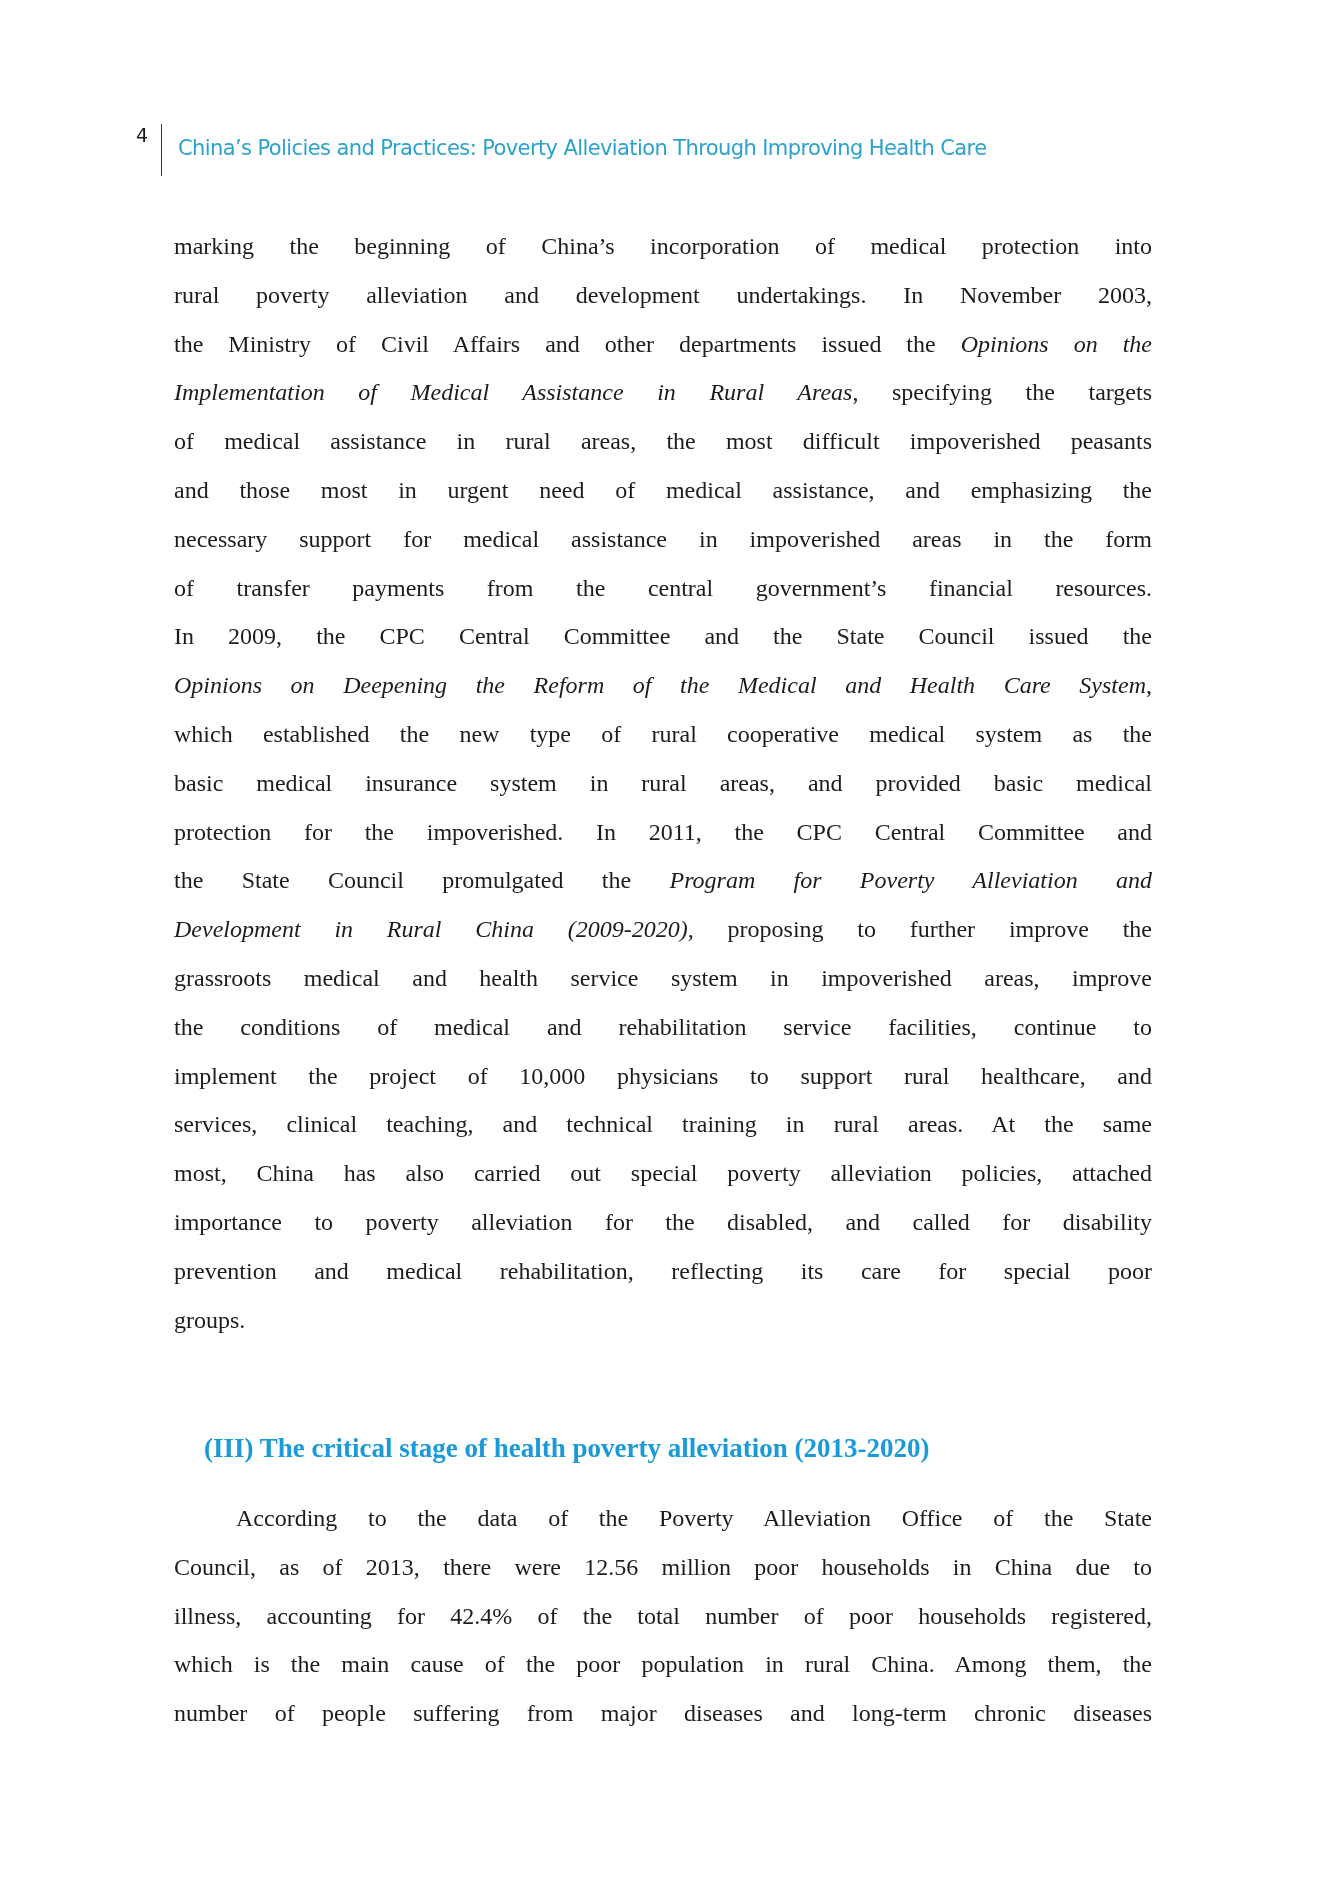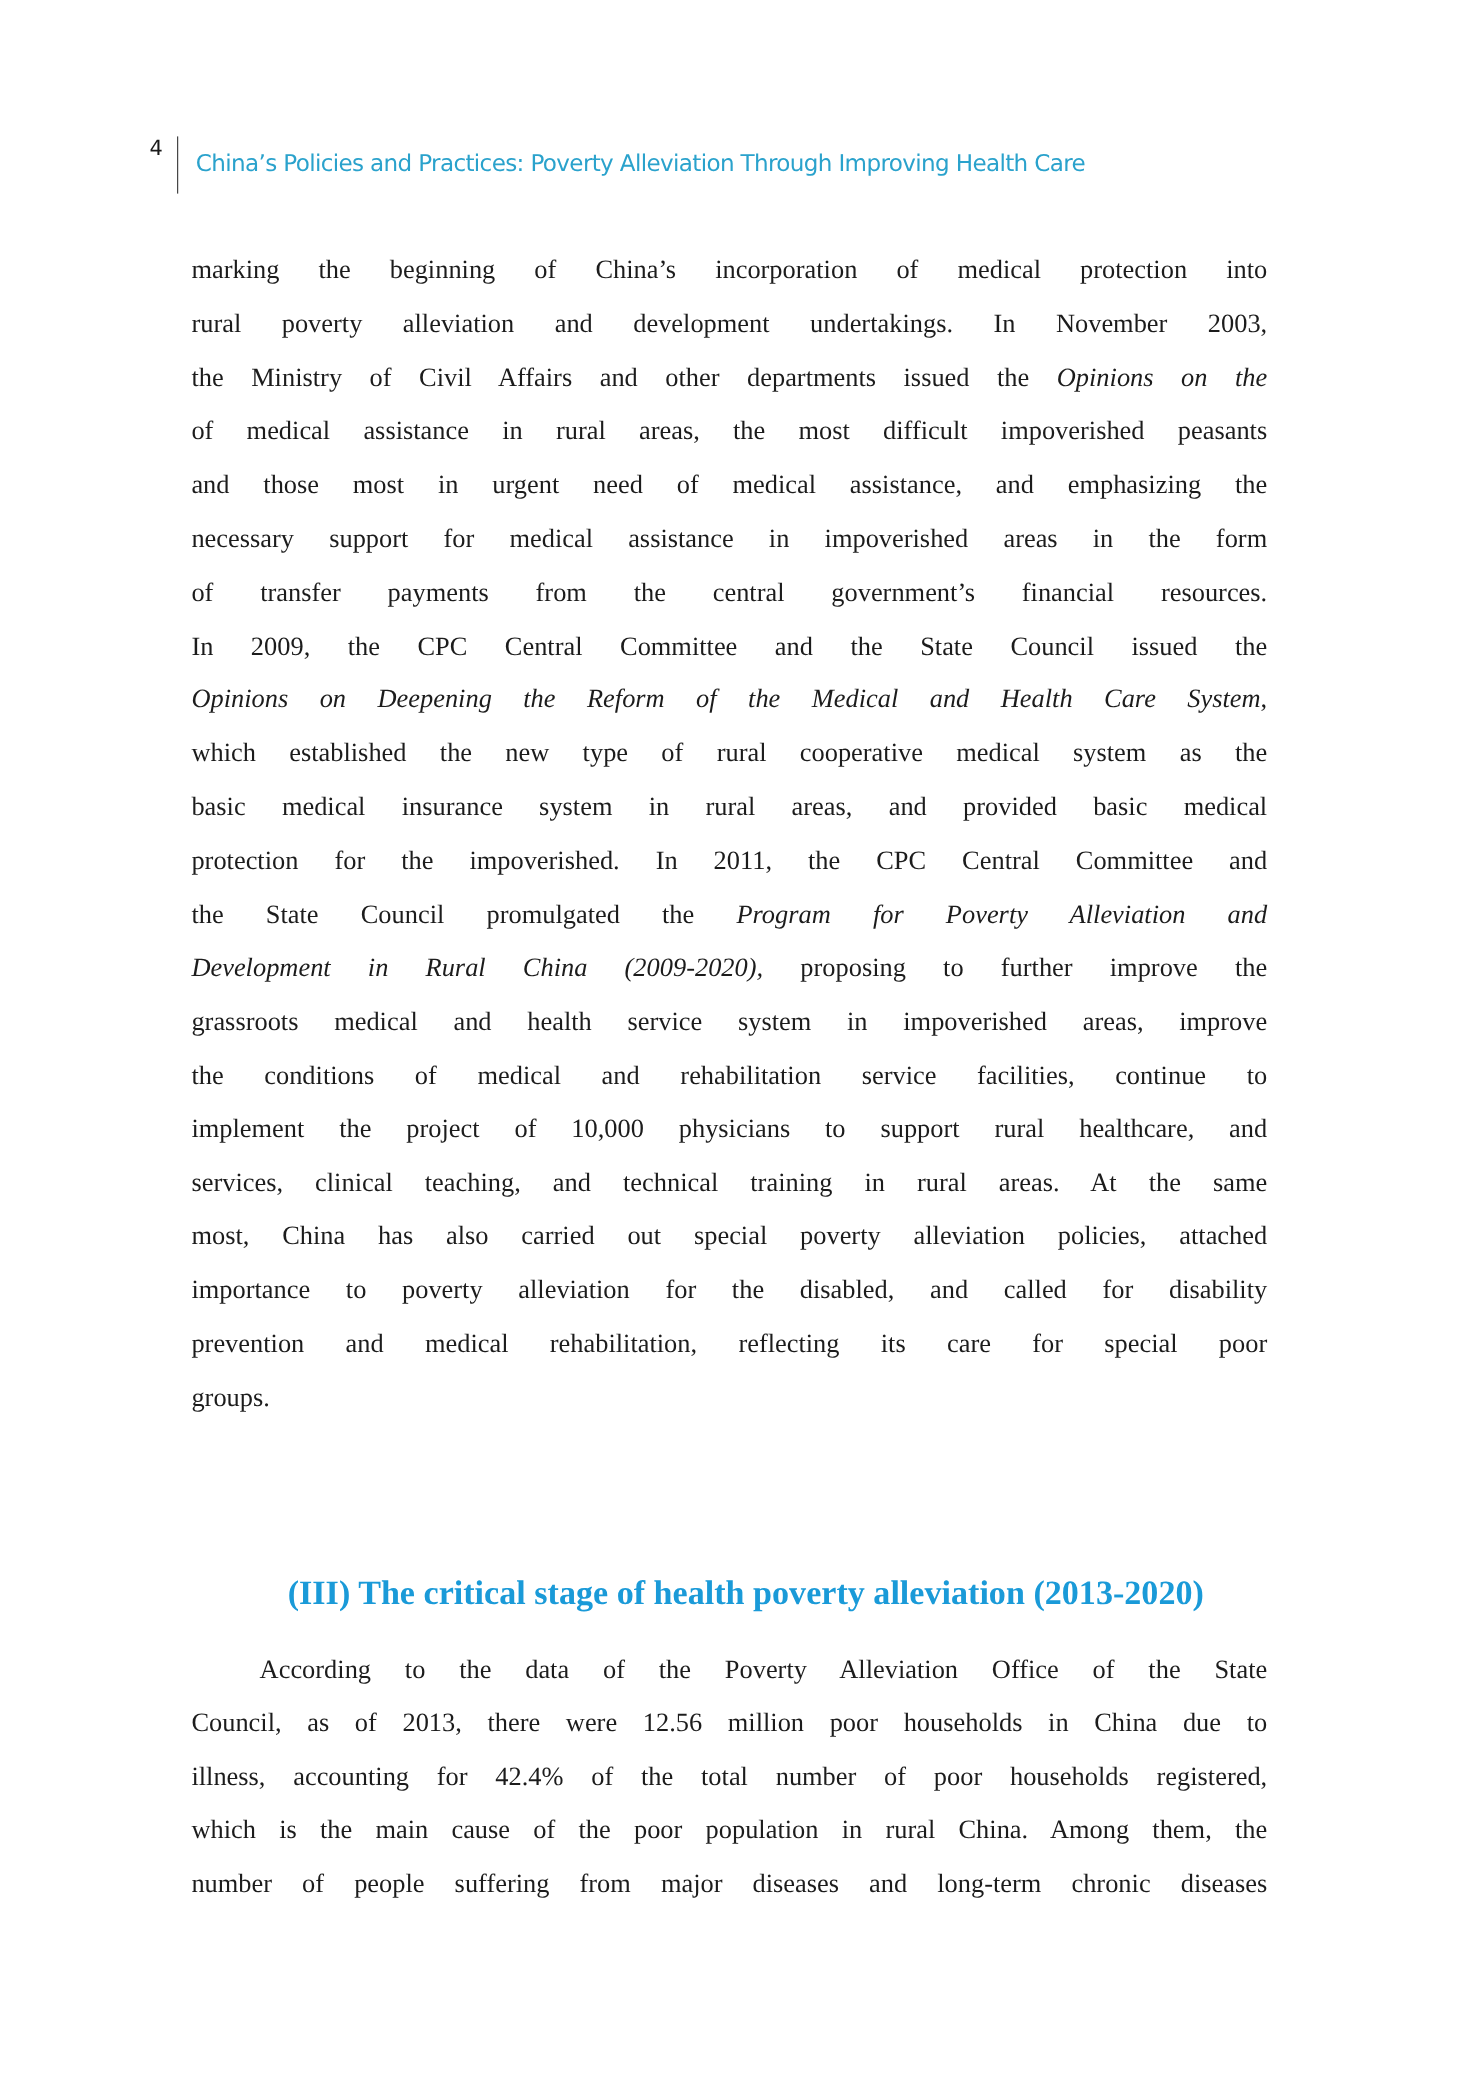--- a/index.html
+++ b/index.html
@@ -22,37 +22,38 @@
   }
   .line {
     display: block; height: 48.8px; line-height: 48.8px;
     text-align: justify; text-align-last: justify; white-space: nowrap;
   }
   .line.last { text-align-last: left; }
   .line.indent { padding-left: 62px; }
   .line i, .line em { font-style: italic; }
   .p1 { top: 222px; }
   .heading {
-    position: absolute; left: 174px; width: 978px; top: 1424px; text-align: center;
-    font-family: "Liberation Serif", serif; font-weight: bold; font-size: 31px;
+    position: absolute; left: 174px; width: 978px; top: 1424px; 
+    font-family: "Liberation Serif", serif; font-weight: bold; font-size: 27px;
     color: #1a9ad8; line-height: 48px; padding-left: 30px; box-sizing: border-box;
   }
   .p2 { top: 1494px; }
 </style>
 </head>
 <body>
 
 <div class="page-num">4</div>
 <div class="header-rule"></div>
 <div class="running-head">China’s Policies and Practices: Poverty Alleviation Through Improving Health Care</div>
 
 <div class="body-text p1" id="p1">
     <span class="line"><span>marking the beginning of China’s incorporation of medical protection into</span></span>
     <span class="line"><span>rural poverty alleviation and development undertakings. In November 2003,</span></span>
     <span class="line"><span>the Ministry of Civil Affairs and other departments issued the </span><i>Opinions on the</i></span>
+    <span class="line"><i>Implementation of Medical Assistance in Rural Areas</i><span>, specifying the targets</span></span>
     <span class="line"><span>of medical assistance in rural areas, the most difficult impoverished peasants</span></span>
     <span class="line"><span>and those most in urgent need of medical assistance, and emphasizing the</span></span>
     <span class="line"><span>necessary support for medical assistance in impoverished areas in the form</span></span>
     <span class="line"><span>of transfer payments from the central government’s financial resources.</span></span>
     <span class="line"><span>In 2009, the CPC Central Committee and the State Council issued the</span></span>
     <span class="line"><i>Opinions on Deepening the Reform of the Medical and Health Care System</i><span>,</span></span>
     <span class="line"><span>which established the new type of rural cooperative medical system as the</span></span>
     <span class="line"><span>basic medical insurance system in rural areas, and provided basic medical</span></span>
     <span class="line"><span>protection for the impoverished. In 2011, the CPC Central Committee and</span></span>
     <span class="line"><span>the State Council promulgated the </span><i>Program for Poverty Alleviation and</i></span>

